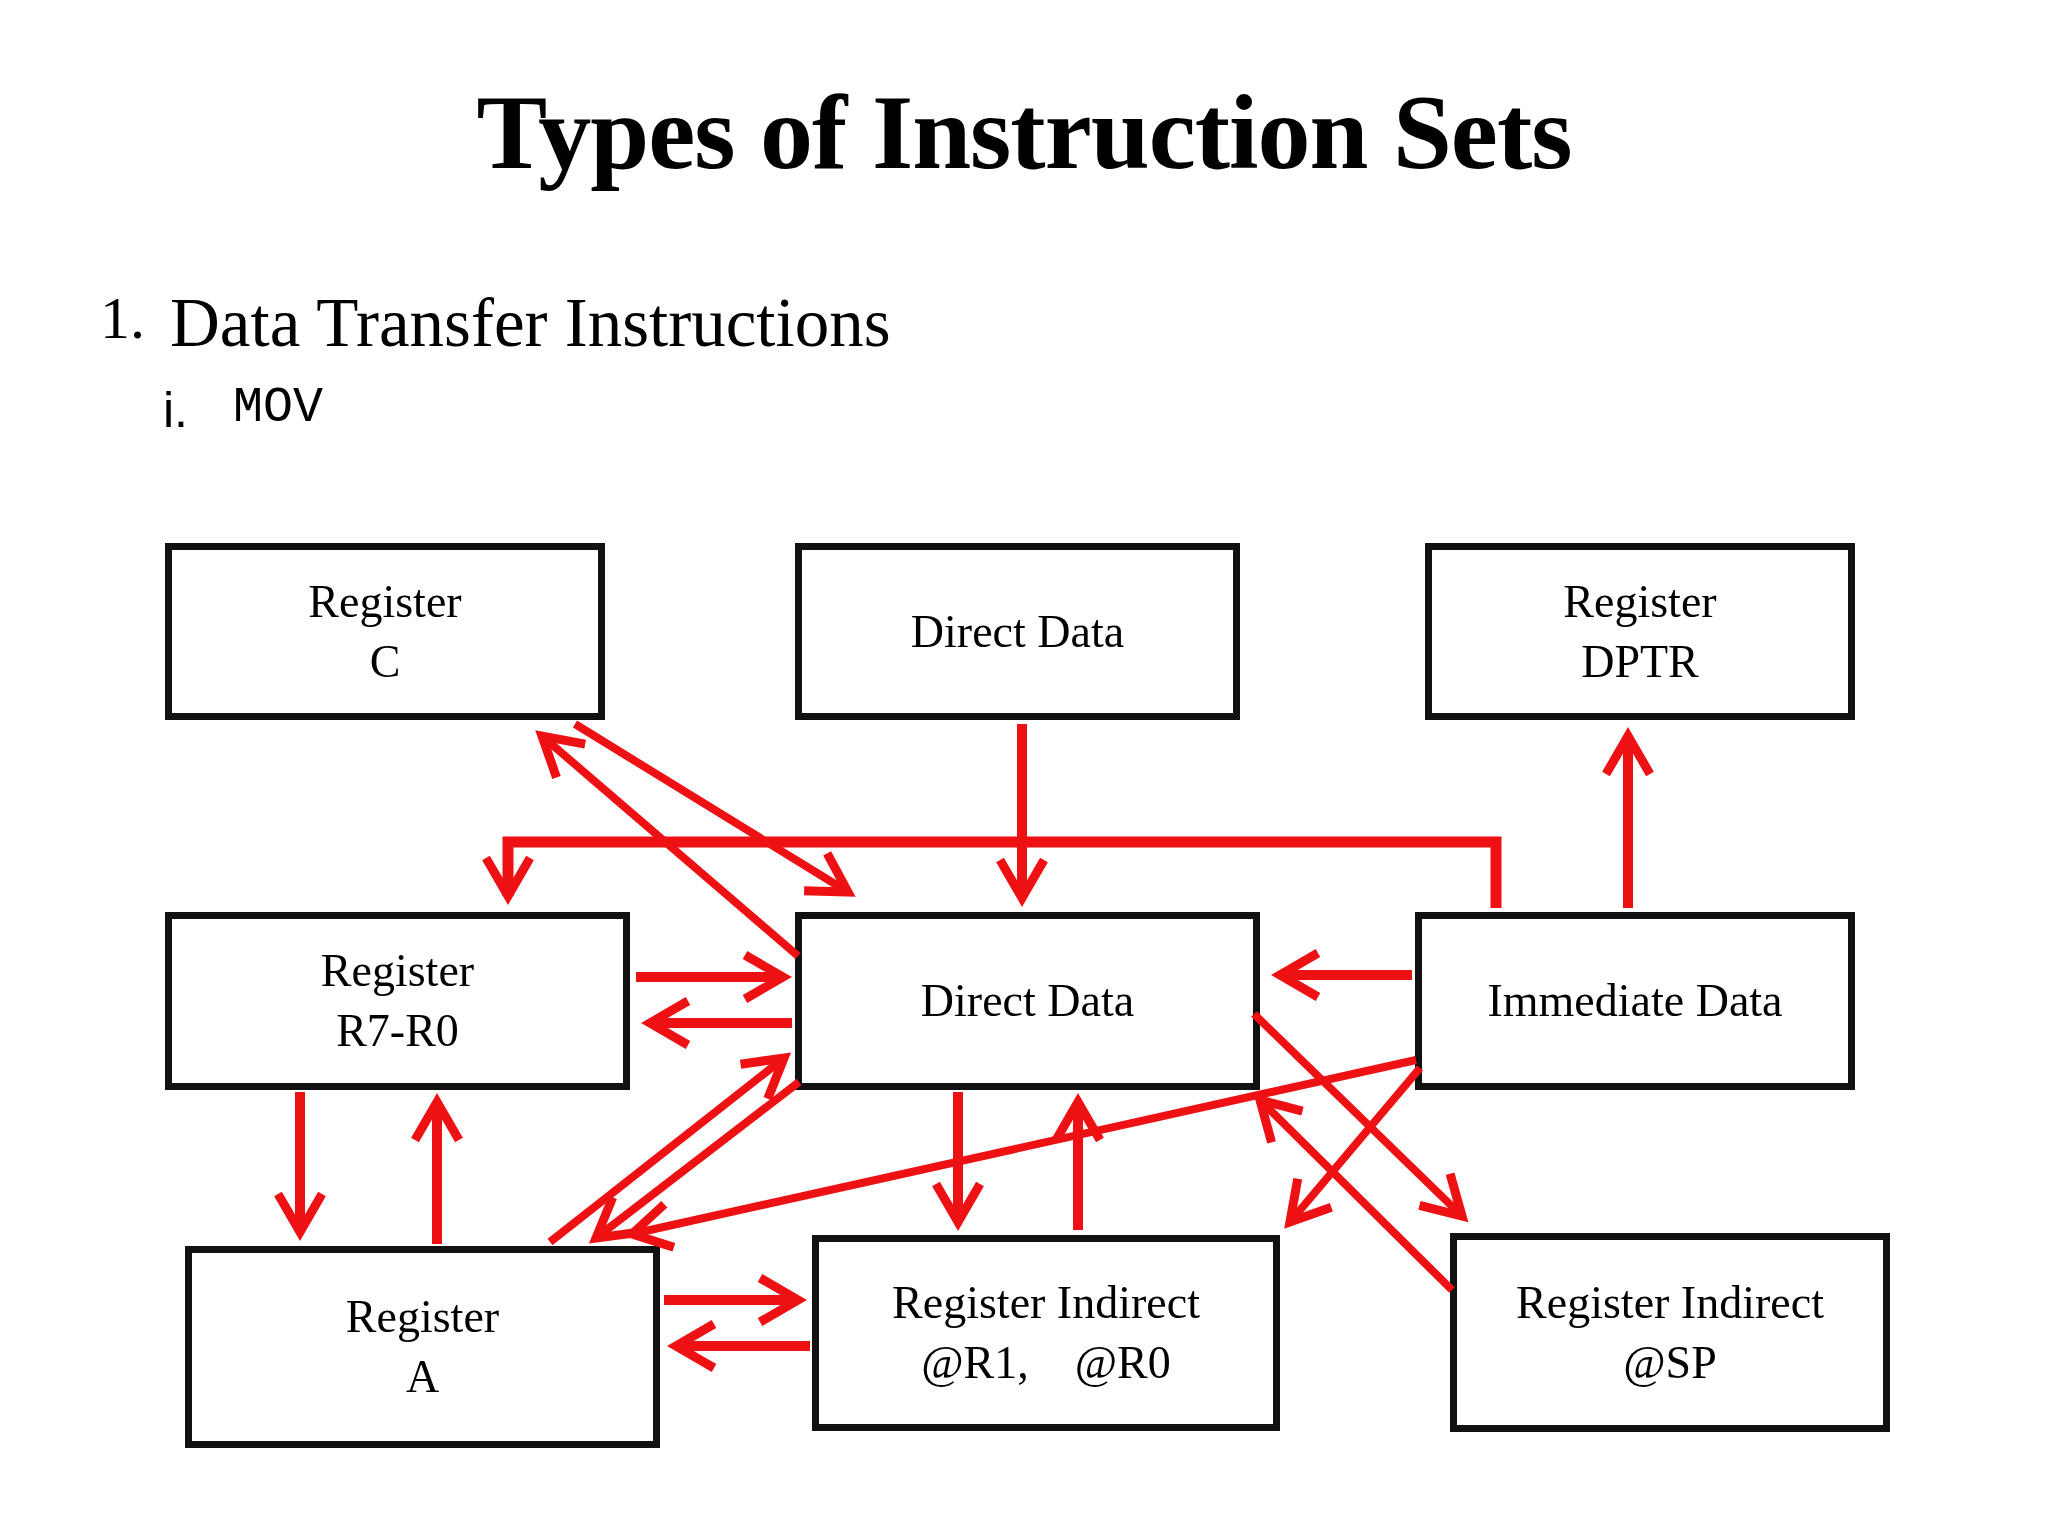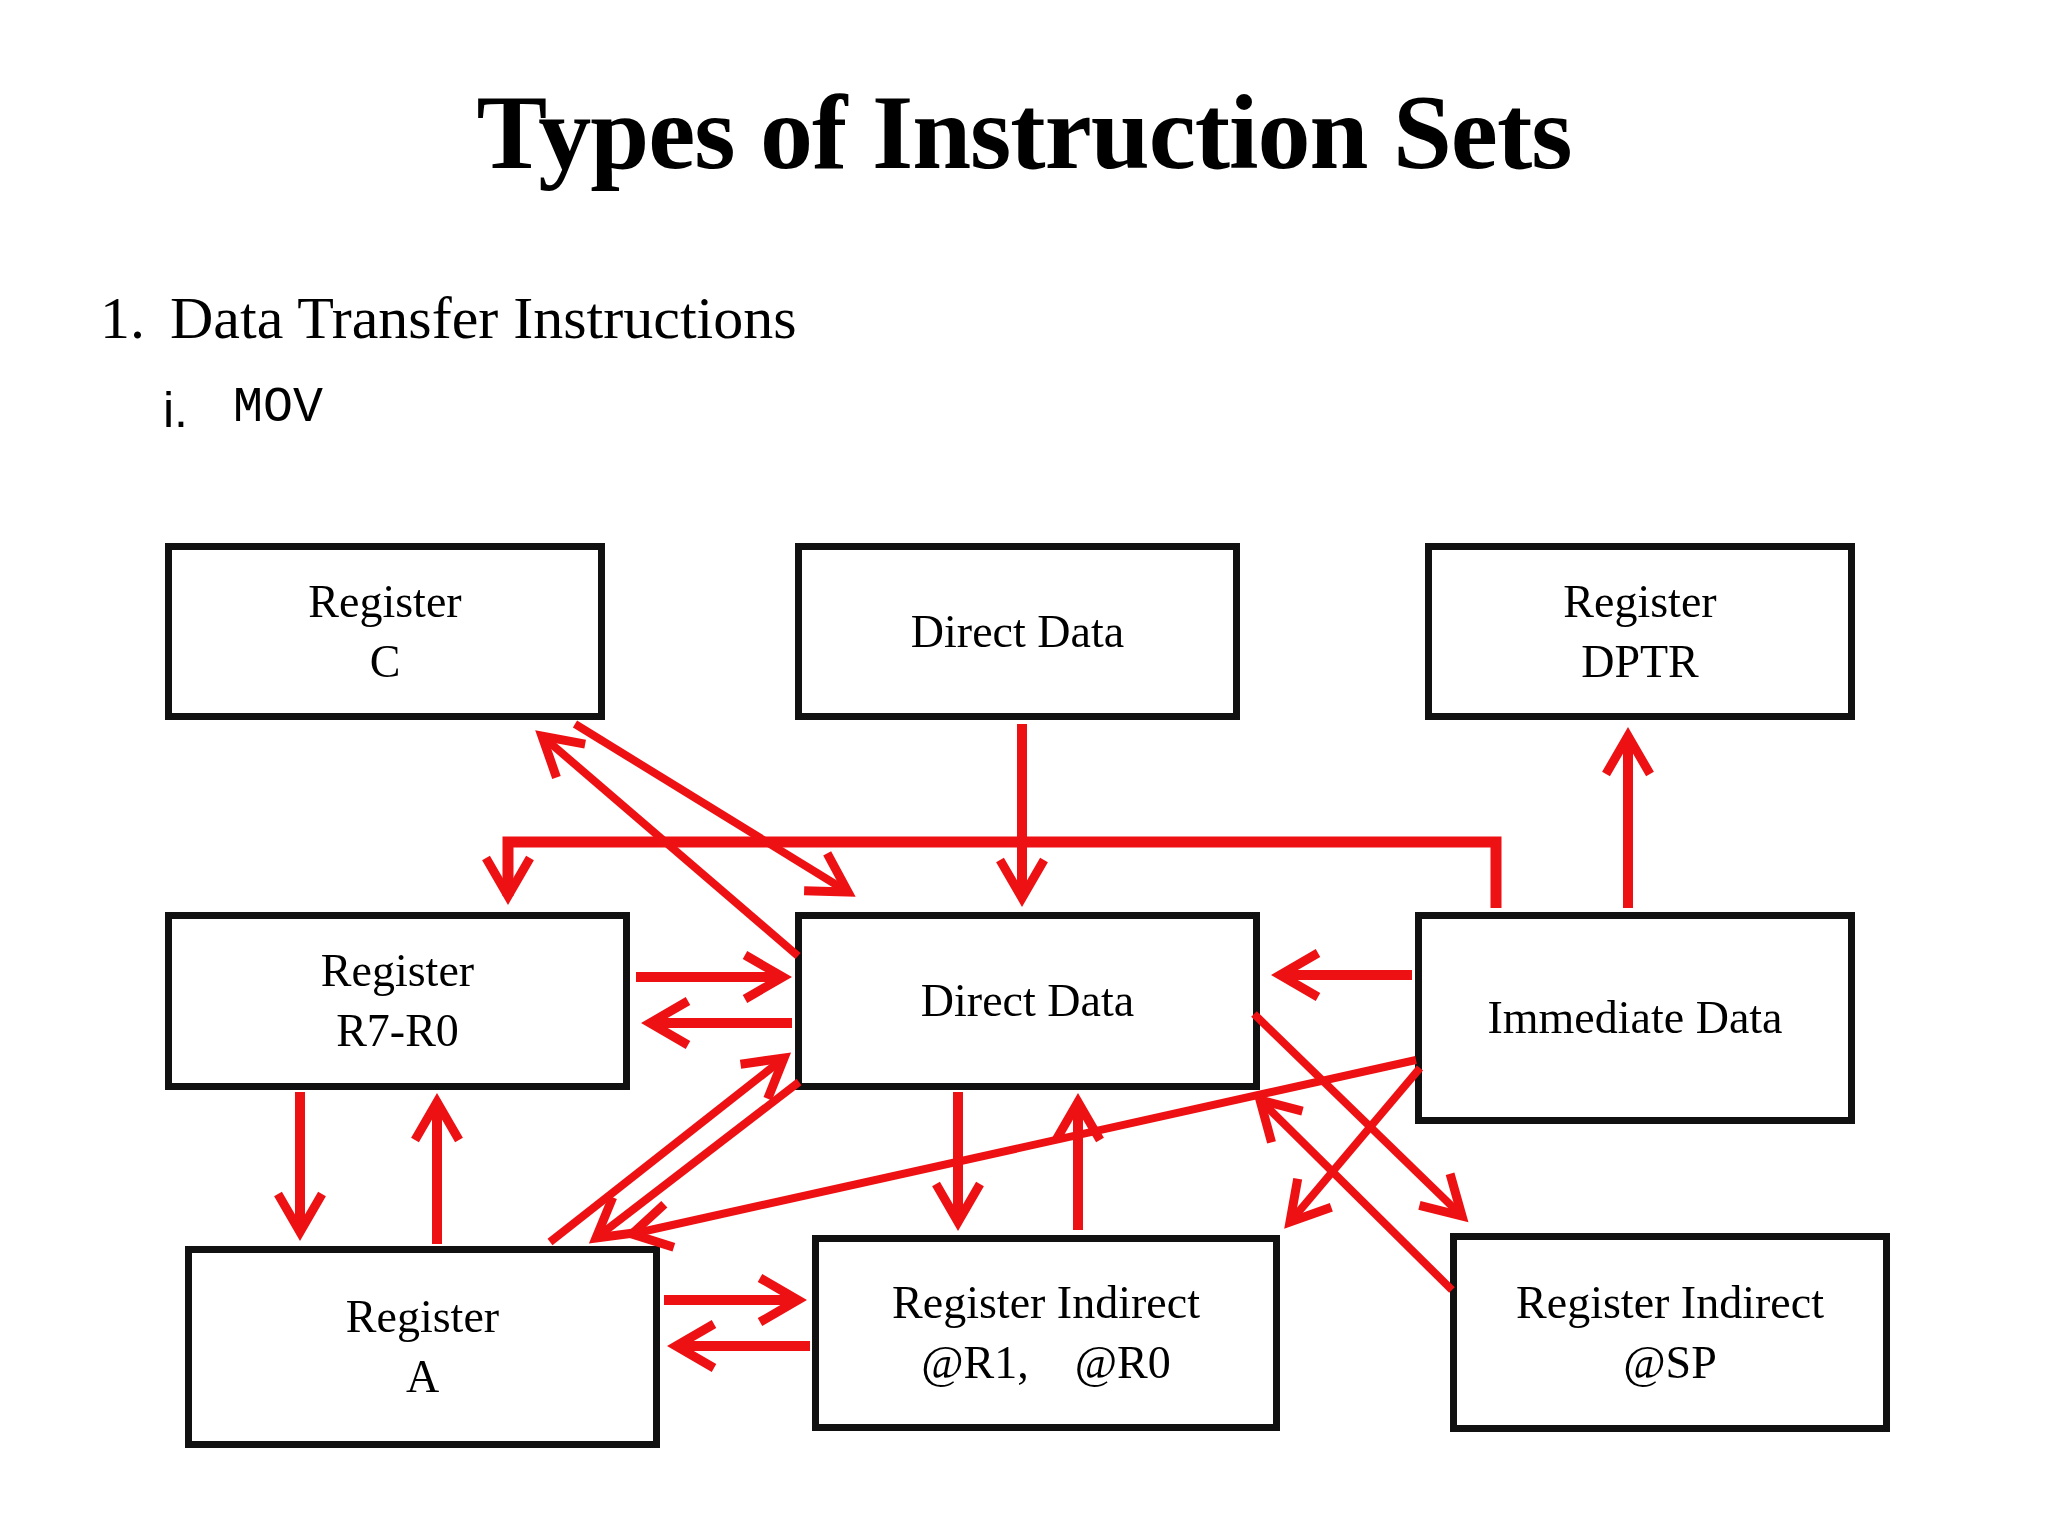--- a/index.html
+++ b/index.html
@@ -15,21 +15,21 @@
     left:0;top:80px;width:2048px;
     text-align:center;
     font-size:106px;
     font-weight:bold;
     letter-spacing:-1px;
     color:#000;
     line-height:1;
   }
   .list-row{position:absolute;color:#000;}
   #item-number{left:100px;top:284px;font-size:60px;}
-  #item-label{left:170px;top:284px;font-size:60px;}
+  #item-label{left:170px;top:284px;font-size:69px;}
   #sub-number{left:163px;top:381px;font-size:50px;font-family:"Liberation Sans",sans-serif;}
   #sub-label{left:233px;top:379px;font-size:50px;font-family:Liberation Mono, monospace;}
   .node{
     position:absolute;
     box-sizing:border-box;
     border:7px solid #111;
     background:#fff;
     display:flex;
     flex-direction:column;
     align-items:center;
@@ -72,21 +72,21 @@
         <div class="node-line">Register</div>
         <div class="node-line">DPTR</div>
       </div>
       <div class="node" style="left: 165px; top: 912px; width: 465px; height: 178px; border-color: rgb(17, 17, 17);">
         <div class="node-line">Register</div>
         <div class="node-line">R7-R0</div>
       </div>
       <div class="node" style="left: 795px; top: 912px; width: 465px; height: 178px; border-color: rgb(17, 17, 17);">
         <div class="node-line">Direct Data</div>
       </div>
-      <div class="node" style="left: 1415px; top: 912px; width: 440px; height: 212px; border-color: rgb(17, 17, 17);">
+      <div class="node" style="left: 1415px; top: 912px; width: 440px; height: 178px; border-color: rgb(17, 17, 17);">
         <div class="node-line">Immediate Data</div>
       </div>
       <div class="node" style="left: 185px; top: 1246px; width: 475px; height: 202px; border-color: rgb(17, 17, 17);">
         <div class="node-line">Register</div>
         <div class="node-line">A</div>
       </div>
       <div class="node" style="left: 812px; top: 1235px; width: 468px; height: 196px; border-color: rgb(17, 17, 17);">
         <div class="node-line">Register Indirect</div>
         <div class="node-line">@R1,    @R0</div>
       </div>

